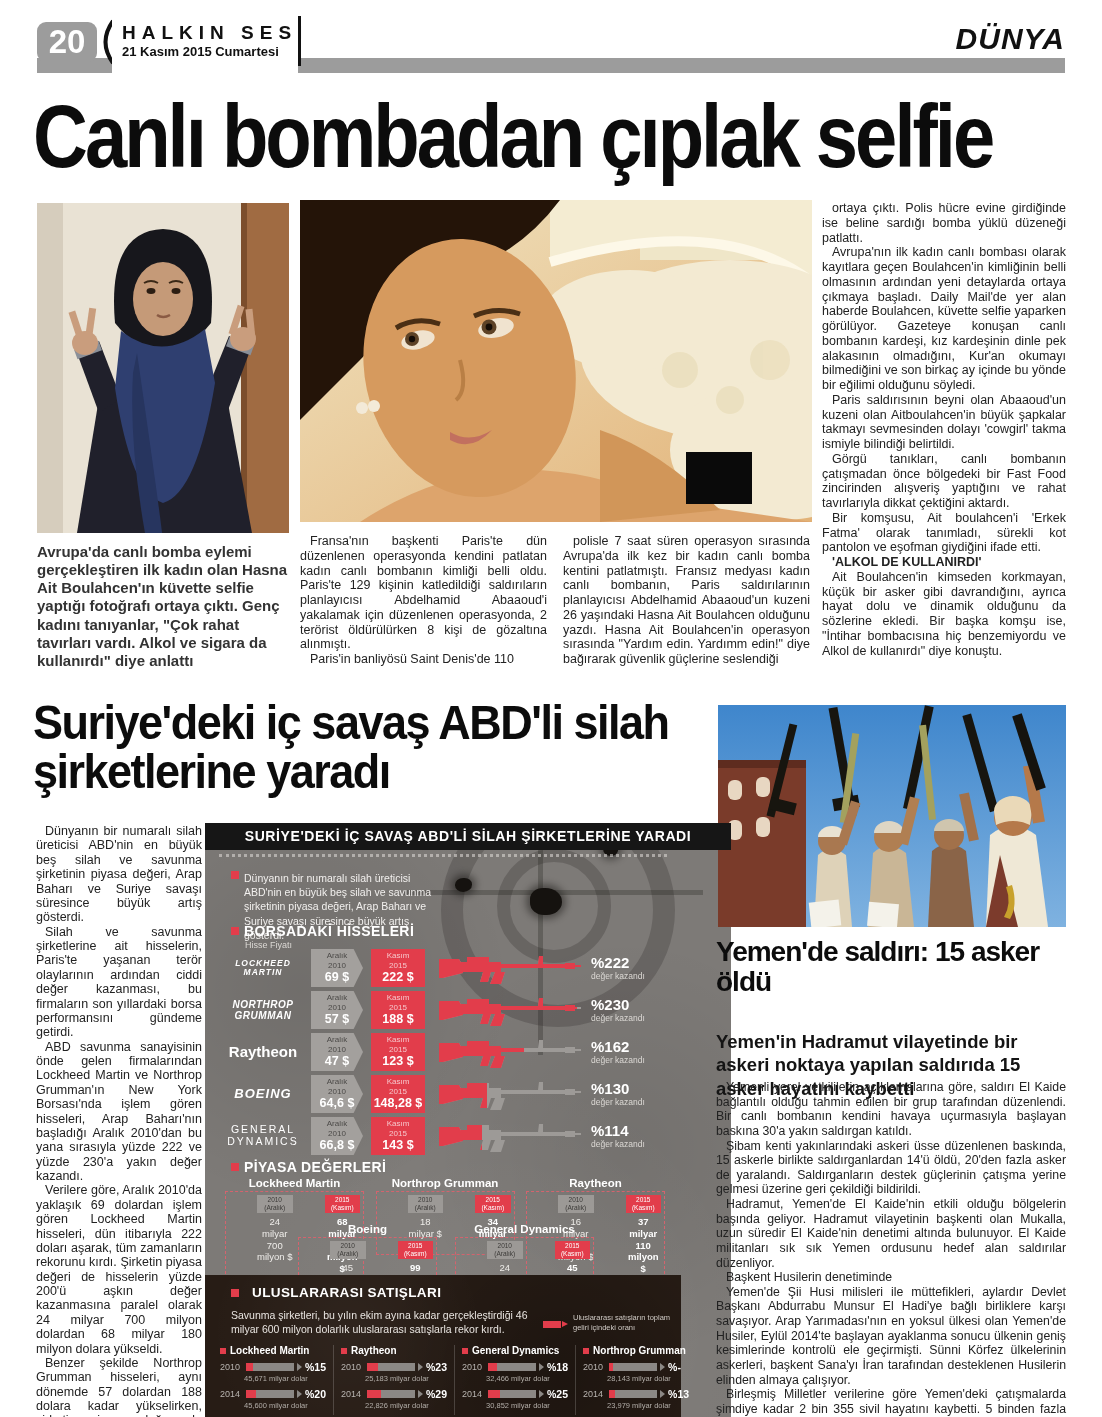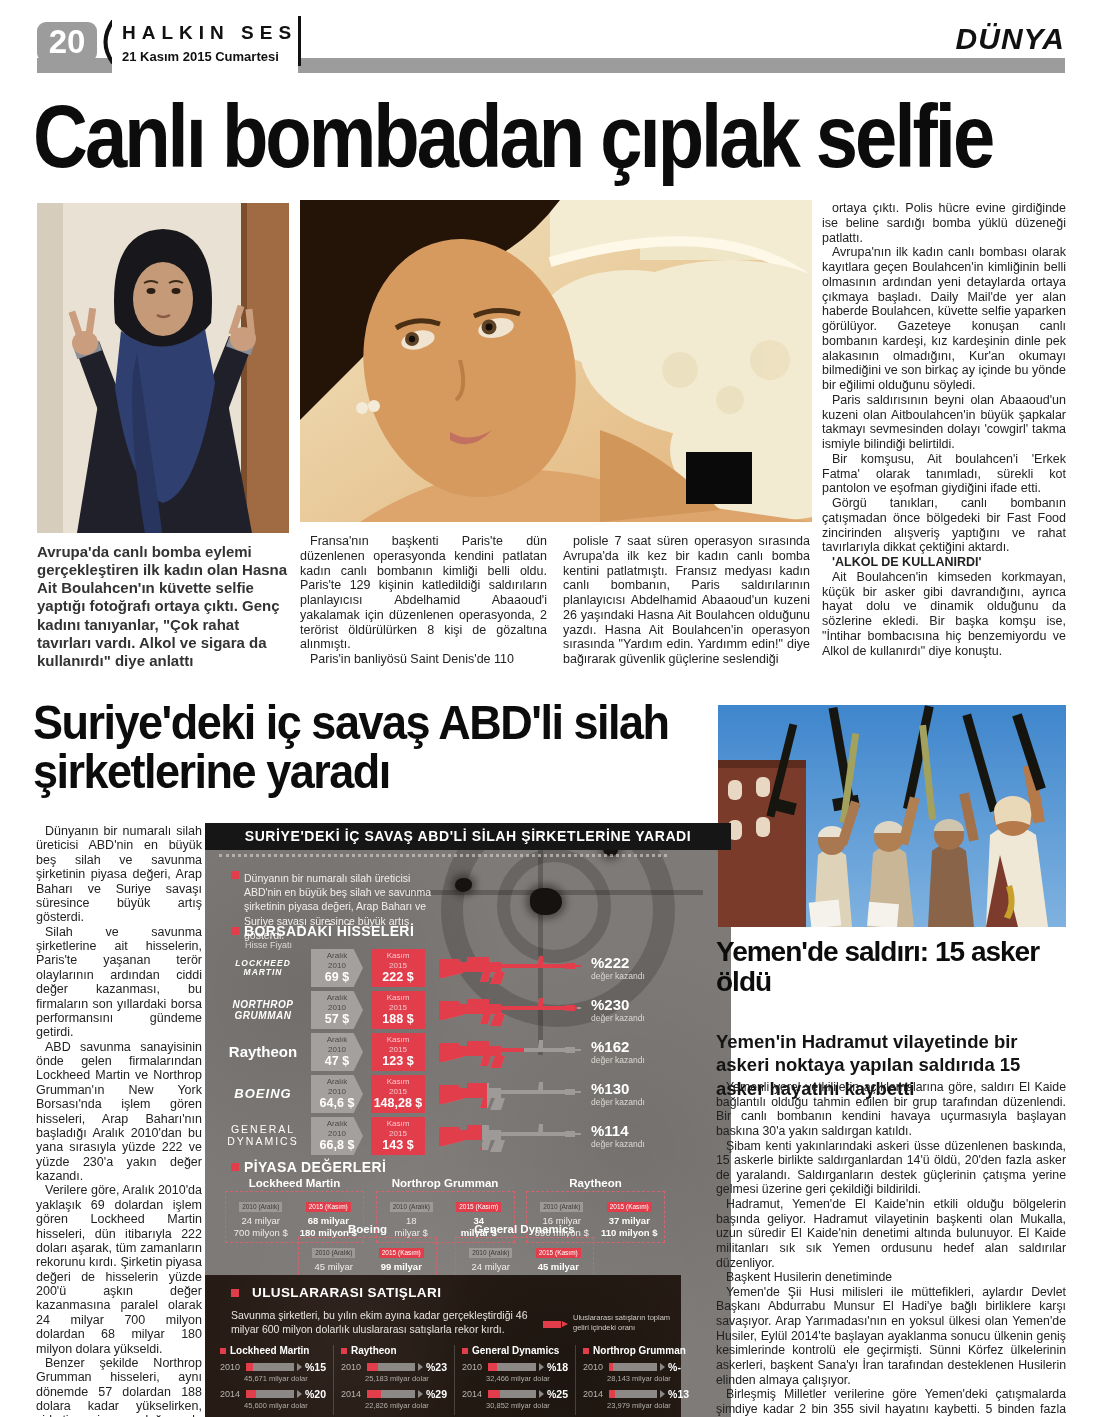--- a/index.html
+++ b/index.html
@@ -6,21 +6,21 @@
   body{font-family:"Liberation Sans", sans-serif;color:#111;}
   .page{position:relative;width:1102px;height:1417px;background:#fff;overflow:hidden;}
 
   
   .hdr-bar{position:absolute;left:37px;top:58px;width:1028px;height:15px;background:#9c9c9c;}
   .page-badge{position:absolute;left:37px;top:22px;width:60px;height:40px;background:#9c9c9c;
     border-radius:9px;color:#fff;font-size:33px;font-weight:bold;display:flex;align-items:center;justify-content:center;}
   .badge-curve{position:absolute;left:97px;top:18px;}
   .masthead-panel{position:absolute;left:112px;top:14px;width:186px;height:62px;background:#fff;padding-left:10px;box-sizing:border-box;}
   .masthead-title{font-size:19px;font-weight:bold;letter-spacing:6px;margin-top:8px;white-space:nowrap;}
-  .masthead-date{font-size:13px;font-weight:bold;margin-top:5px;white-space:nowrap;}
+  .masthead-date{font-size:13px;font-weight:bold;white-space:nowrap;}
   .masthead-rule{position:absolute;left:298px;top:16px;width:3px;height:50px;background:#111;}
   .section-label{position:absolute;right:37px;top:22px;font-size:30px;font-style:italic;font-weight:900;letter-spacing:1px;}
 
   
   .headline1{position:absolute;left:33px;top:84px;width:1040px;font-size:76px;font-weight:800;letter-spacing:-3px;
     transform:scaleY(1.18);transform-origin:top left;white-space:nowrap;color:#0c0c0c;}
   .headline2{position:absolute;left:33px;top:699px;width:670px;font-size:45px;font-weight:800;letter-spacing:-1.5px;
     line-height:1.03;transform:scaleY(1.06);transform-origin:top left;color:#0c0c0c;}
   .headline3{position:absolute;left:716px;top:937px;width:352px;font-size:28px;font-weight:800;letter-spacing:-1px;
     line-height:1.08;color:#0c0c0c;}
@@ -89,21 +89,21 @@
   .rifle-red{position:absolute;left:0;top:0;height:34px;overflow:hidden;}
   .gain{margin-left:10px;color:#fff;line-height:1.15;}
   .gain .gp{font-size:15px;font-weight:800;}
   .gain .gs{font-size:8.5px;color:#dcd9d5;}
   .cards-row{position:absolute;display:flex;justify-content:space-between;z-index:2;}
   .cards-row1{left:20px;top:354px;width:440px;}
   .cards-row2{left:93px;top:400px;width:296px;}
   .card{width:139px;}
   .card-title{color:#fff;font-weight:bold;font-size:11.5px;text-align:center;margin-bottom:2px;}
   .card-box{border:1px dashed #d4636e;padding:3px 3px;display:flex;gap:4px;}
-  .card-col{flex:1;text-align:center;}
+  .card-col{flex:1;text-align:center;margin-left:28px;}
   .badge{font-size:6.5px;padding:1px 3px;display:inline-block;line-height:1.2;}
   .badge-gray{background:#9c9996;color:#3c3a38;}
   .badge-red{background:#e23d4b;color:#fff;}
   .card-val{color:#efedea;font-size:9.5px;line-height:1.25;margin-top:2px;}
   .card-val.bold{font-weight:bold;color:#fff;}
   .ig-dark{position:absolute;left:0;top:452px;width:476px;height:142px;background:#271c15;z-index:2;
     background-image:radial-gradient(circle at 30% 40%,rgba(255,255,255,0.04),transparent 40%),
                      radial-gradient(circle at 75% 70%,rgba(0,0,0,0.25),transparent 50%);}
   .h-sales{position:absolute;left:26px;top:10px;color:#fff;}
   .h-sales .t{font-size:13.5px;font-weight:bold;letter-spacing:0.4px;margin-left:8px;}
@@ -243,22 +243,22 @@
     <p class="p">Fransa'nın başkenti Paris'te dün düzenlenen operasyonda kendini patlatan kadın canlı bombanın kimliği belli oldu. Paris'te 129 kişinin katledildiği saldırıların planlayıcısı Abdelhamid Abaaoud'i yakalamak için düzenlenen operasyonda, 2 terörist öldürülürken 8 kişi de gözaltına alınmıştı.</p>
     <p class="p">Paris'in banliyösü Saint Denis'de 110</p>
   </div>
   <div class="bcol colB">
     <p class="p">polisle 7 saat süren operasyon sırasında Avrupa'da ilk kez bir kadın canlı bomba kentini patlatmıştı. Fransız medyası kadın canlı bombanın, Paris saldırılarının planlayıcısı Abdelhamid Abaaoud'un kuzeni 26 yaşındaki Hasna Ait Boulahcen olduğunu yazdı. Hasna Ait Boulahcen'in operasyon sırasında "Yardım edin. Yardımm edin!" diye bağırarak güvenlik güçlerine seslendiği</p>
   </div>
   <div class="bcol colC">
     <p class="p">ortaya çıktı. Polis hücre evine girdiğinde ise beline sardığı bomba yüklü düzeneği patlattı.</p>
     <p class="p">Avrupa'nın ilk kadın canlı bombası olarak kayıtlara geçen Boulahcen'in kimliğinin belli olmasının ardından yeni detaylarda ortaya çıkmaya başladı. Daily Mail'de yer alan haberde Boulahcen, küvette selfie yaparken görülüyor. Gazeteye konuşan canlı bombanın kardeşi, kız kardeşinin dinle pek alakasının olmadığını, Kur'an okumayı bilmediğini ve son birkaç ay içinde bu yönde bir eğilimi olduğunu söyledi.</p>
     <p class="p">Paris saldırısının beyni olan Abaaoud'un kuzeni olan Aitboulahcen'in büyük şapkalar takmayı sevmesinden dolayı 'cowgirl' takma ismiyle bilindiği belirtildi.</p>
+    <p class="p">Görgü tanıkları, canlı bombanın çatışmadan önce bölgedeki bir Fast Food zincirinden alışveriş yaptığını ve rahat tavırlarıyla dikkat çektiğini aktardı.</p>
     <p class="p">Bir komşusu, Ait boulahcen'i 'Erkek Fatma' olarak tanımladı, sürekli kot pantolon ve eşofman giydiğini ifade etti.</p>
-    <p class="p">Görgü tanıkları, canlı bombanın çatışmadan önce bölgedeki bir Fast Food zincirinden alışveriş yaptığını ve rahat tavırlarıyla dikkat çektiğini aktardı.</p>
     <p class="p mini-subhead">'ALKOL DE KULLANIRDI'</p>
     <p class="p">Ait Boulahcen'in kimseden korkmayan, küçük bir asker gibi davrandığını, ayrıca hayat dolu ve dinamik olduğunu da sözlerine ekledi. Bir başka komşu ise, "İntihar bombacısına hiç benzemiyordu ve Alkol de kullanırdı" diye konuştu.</p>
   </div>
 
   <div class="headline2">Suriye'deki iç savaş ABD'li silah şirketlerine yaradı</div>
 
   <div class="syria-col">
     <p class="p">Dünyanın bir numaralı silah üreticisi ABD'nin en büyük beş silah ve savunma şirketinin piyasa değeri, Arap Baharı ve Suriye savaşı süresince büyük artış gösterdi.</p>
     <p class="p">Silah ve savunma şirketlerine ait hisselerin, Paris'te yaşanan terör olaylarının ardından ciddi değer kazanması, bu firmaların son yıllardaki borsa performansını gündeme getirdi.</p>
     <p class="p">ABD savunma sanayisinin önde gelen firmalarından Lockheed Martin ve Northrop Grumman'ın New York Borsası'nda işlem gören hisseleri, Arap Baharı'nın başladığı Aralık 2010'dan bu yana sırasıyla yüzde 222 ve yüzde 230'a yakın değer kazandı.</p>

